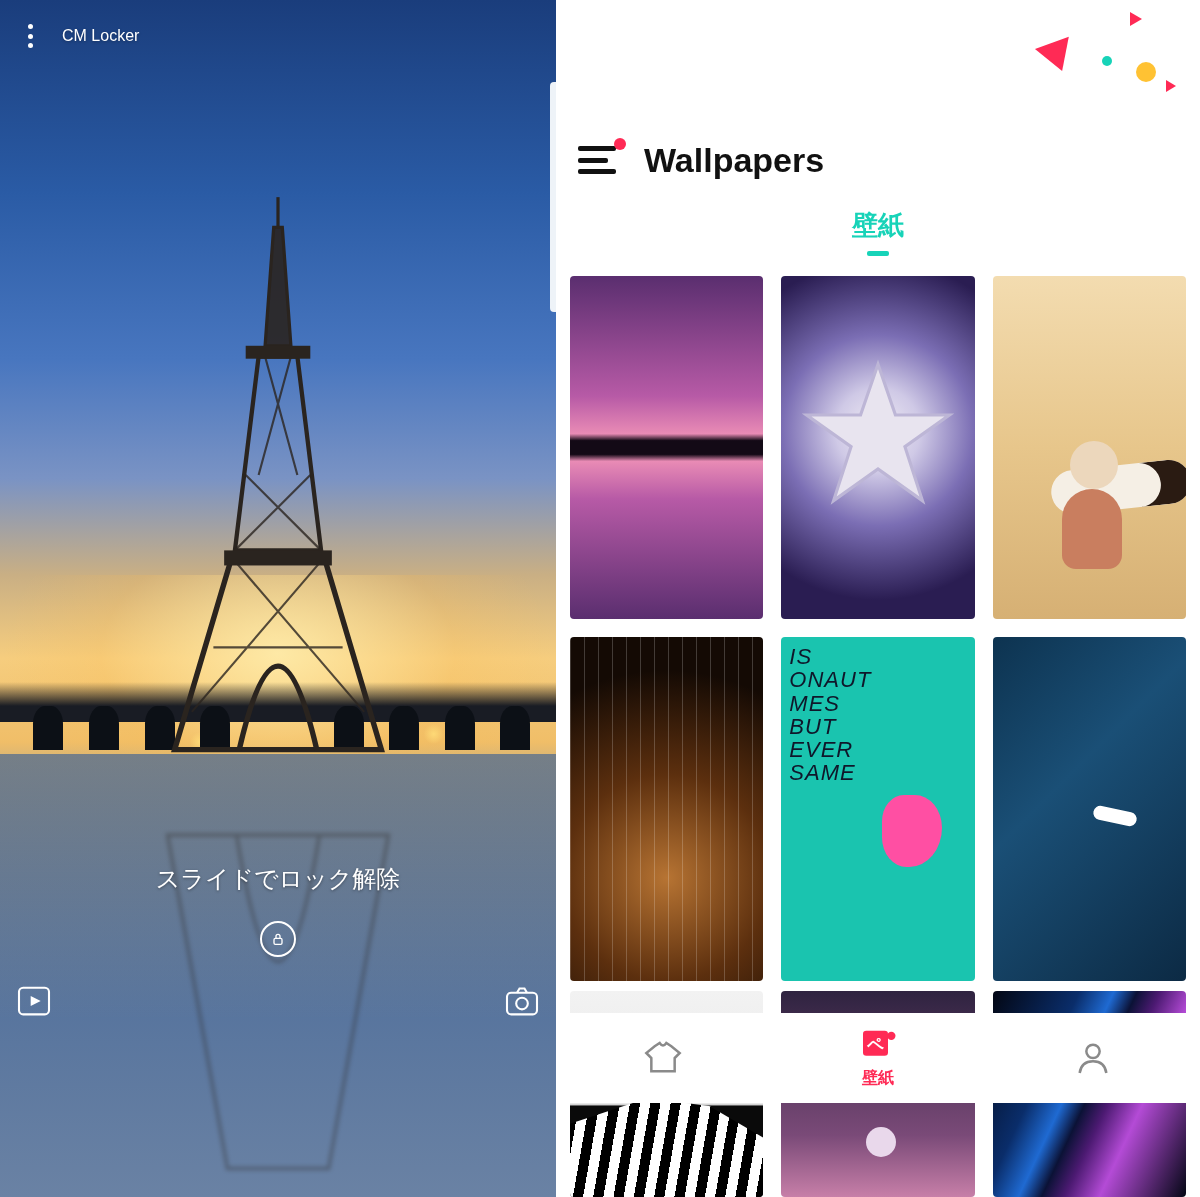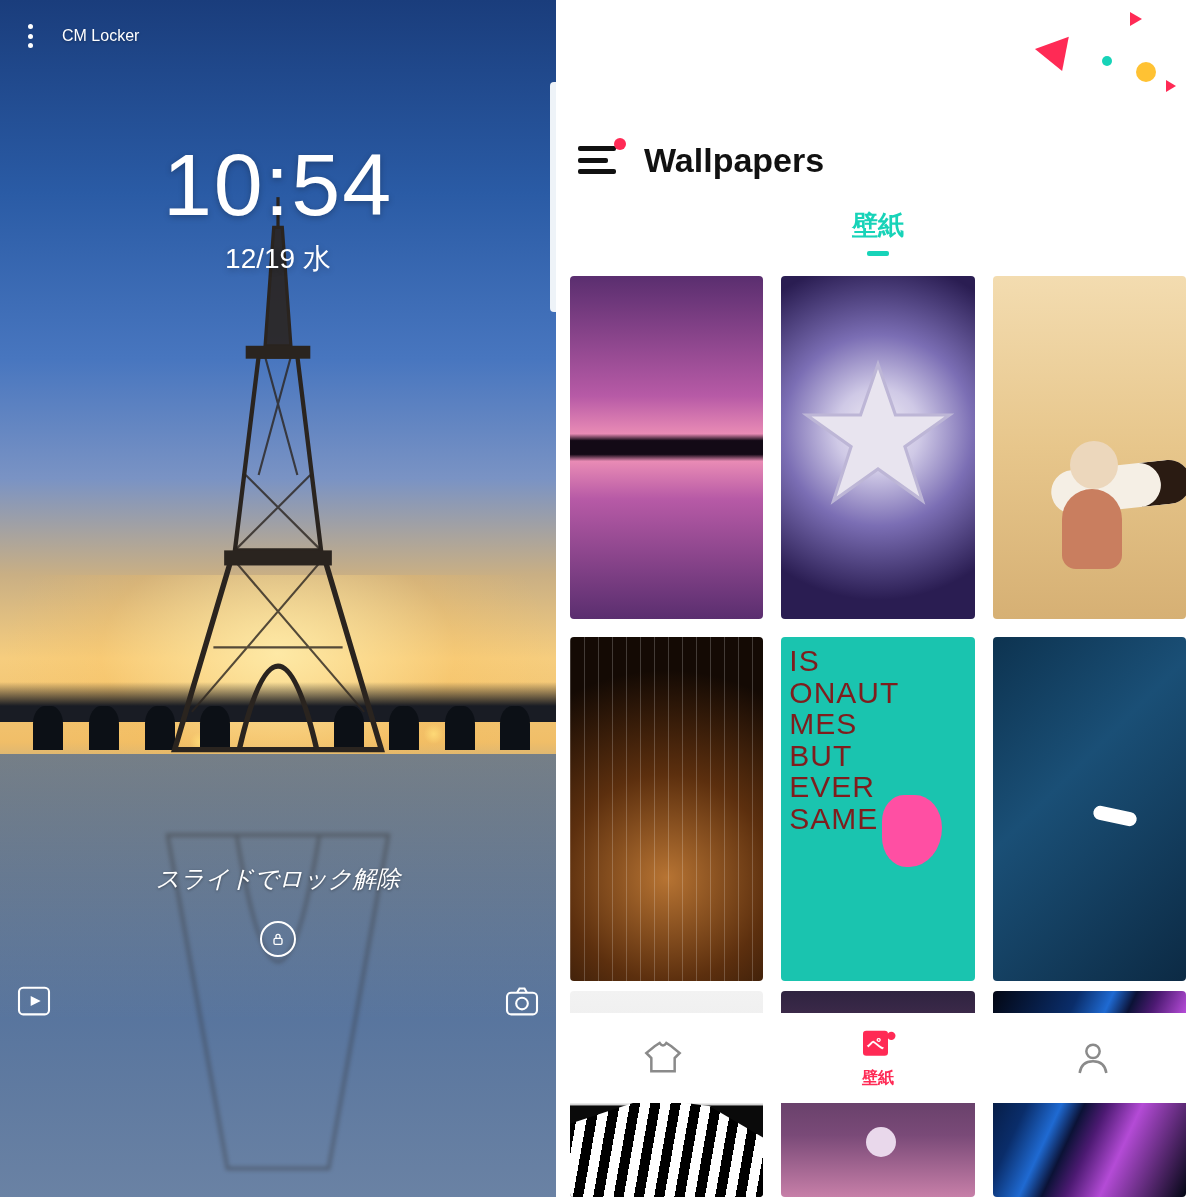--- a/index.html
+++ b/index.html
@@ -92,21 +92,21 @@
   .more-dots span { width:5px; height:5px; background:#fff; border-radius:50%; }
   .app-name { font-size:16px; font-weight:400; text-shadow:0 1px 3px rgba(0,0,0,.3); }
 
   .clock {
     position:absolute; left:0; right:0; top:134px; text-align:center; color:#fff;
     text-shadow:0 2px 6px rgba(0,0,0,.25);
   }
   .time { font-size:88px; font-weight:200; letter-spacing:2px; }
   .date { font-size:28px; font-weight:300; margin-top:4px; }
 
-  .unlock-area { position:absolute; left:0; right:0; bottom:240px; text-align:center; color:#fff;font-style:italic; }
+  .unlock-area { position:absolute; left:0; right:0; bottom:240px; text-align:center; color:#fff; }
   .unlock-text { font-size:24px; text-shadow:0 1px 3px rgba(0,0,0,.4); }
   .lock-circle {
     margin:26px auto 0; width:36px; height:36px; border:2px solid #fff; border-radius:50%;
     display:flex; align-items:center; justify-content:center;
   }
   .lock-circle svg { width:16px; height:18px; }
 
   .corner-icon { position:absolute; color:#fff; }
   .corner-icon svg { width:40px; height:40px; }
   .corner-left { left:14px; bottom:172px; }
@@ -154,21 +154,21 @@
   .t-star { background:radial-gradient(circle at 50% 45%, #f0ecf4 0%, #cfc9e6 20%, #7b6eb4 45%, #2a1d52 80%);}
   .t-star .star{position:absolute;left:50%;top:46%;transform:translate(-50%,-50%);width:82%;height:82%;}
   .t-kid { background:linear-gradient(to bottom,#f3dcb0 0%, #e7c68b 50%, #d6b074 100%);}
   .t-kid .blob{position:absolute;left:40%;top:48%;width:48px;height:48px;background:#ecd7bc;border-radius:50%;}
   .t-kid .body{position:absolute;left:36%;top:62%;width:60px;height:80px;background:#c97e5f;border-radius:30px 30px 14px 14px;}
   .t-kid .guitar{position:absolute;left:30%;top:55%;width:140px;height:44px;background:#f5efe5;border-radius:22px;transform:rotate(-6deg);box-shadow:inset -30px 0 0 #2a1b12;}
   
   .t-guitar { background:radial-gradient(circle at 50% 70%, #b77433 0%, #5c2f0e 40%, #140a04 80%);}
   .t-guitar .strings{position:absolute;inset:0;background:repeating-linear-gradient(90deg, rgba(255,255,255,.2) 0 1px, transparent 1px 14px);}
   .t-graffiti { background:#1ac4af; }
-  .t-graffiti .txt{position:absolute;inset:8px;font-family:Impact, sans-serif;font-size:30px;line-height:1.05;color:#7f1d1d;letter-spacing:1px;}
+  .t-graffiti .txt{position:absolute;inset:8px;font-family:Impact, sans-serif;font-size:22px;line-height:1.05;color:#0f172a;letter-spacing:1px;font-style:italic;}
   .t-graffiti .pink{position:absolute;left:52%;top:46%;width:60px;height:72px;background:#ff4fa3;border-radius:40% 50% 60% 45%;}
   .t-sea { background:linear-gradient(135deg,#0d3350,#1a4f76 40%,#0c2a44);}
   .t-sea .bird{position:absolute;left:52%;top:50%;width:44px;height:14px;background:#fff;border-radius:8px;transform:rotate(12deg);}
   
   .t-zebra { background:linear-gradient(to bottom,#f2f2f2 0%,#e9e9e9 55%,#0a0a0a 56%);}
   .t-zebra .stripes{position:absolute;left:0;right:0;bottom:0;height:48%;background:repeating-linear-gradient(100deg,#000 0 10px,#fff 10px 20px);clip-path:polygon(0 26%,40% 0,72% 8%,100% 40%,100% 100%,0 100%);}
   .t-drop { background:linear-gradient(to bottom,#2f2340,#7a4a78 70%,#c77fa8);}
   .t-drop .d{position:absolute;left:44%;top:66%;width:30px;height:30px;background:#e9d8eb;border-radius:50%;}
   .t-aurora { background:linear-gradient(115deg,#030714 0%,#0a2d6a 30%,#1f6ad2 42%,#0b1236 50%,#4c1a72 58%,#b44bd6 70%,#030714 100%);}
 
@@ -230,24 +230,20 @@
 
   <div class="topbar">
     <div class="more-dots">
       <span></span>
         <span></span>
         <span></span>
     </div>
     <div class="app-name">CM Locker</div>
   </div>
 
-  <div class="clock">
-    <div class="time">10:54</div>
-    <div class="date">12/19 水</div>
-  </div>
 
   <div class="unlock-area">
     <div class="unlock-text">スライドでロック解除</div>
     <div class="lock-circle">
       <svg viewBox="0 0 24 24" fill="none" stroke="#fff" stroke-width="2">
         <rect x="6" y="11" width="12" height="9" rx="2"></rect>
         <path d="M9 11 V8 a3 3 0 0 1 6 0 v3"></path>
       </svg>
     </div>
   </div>

